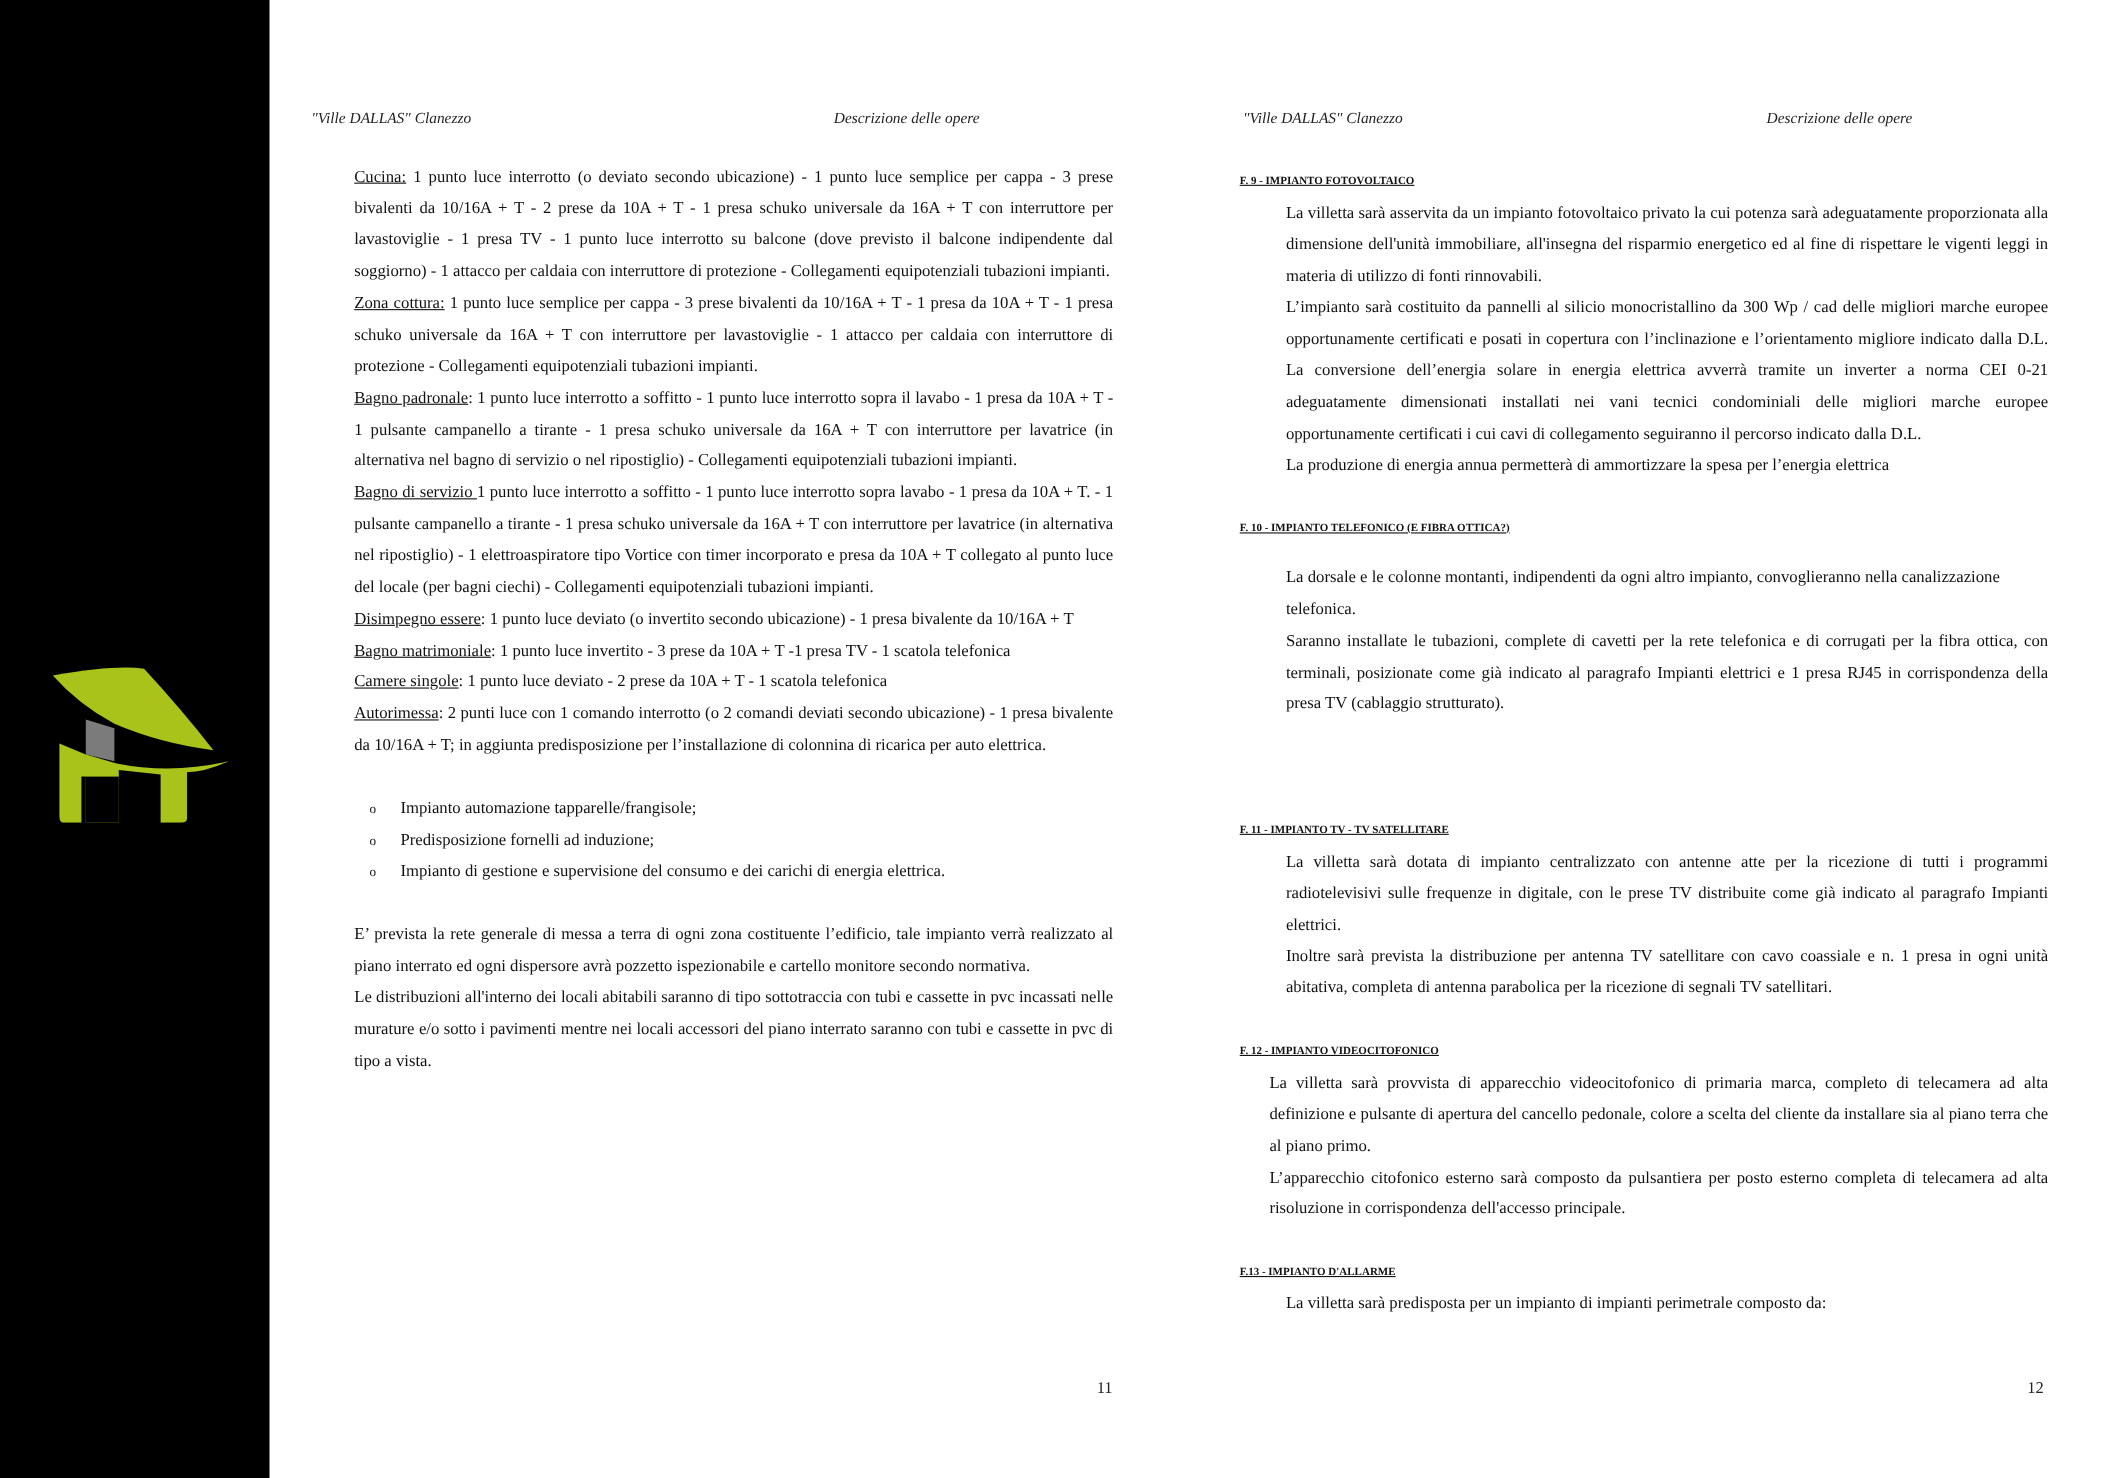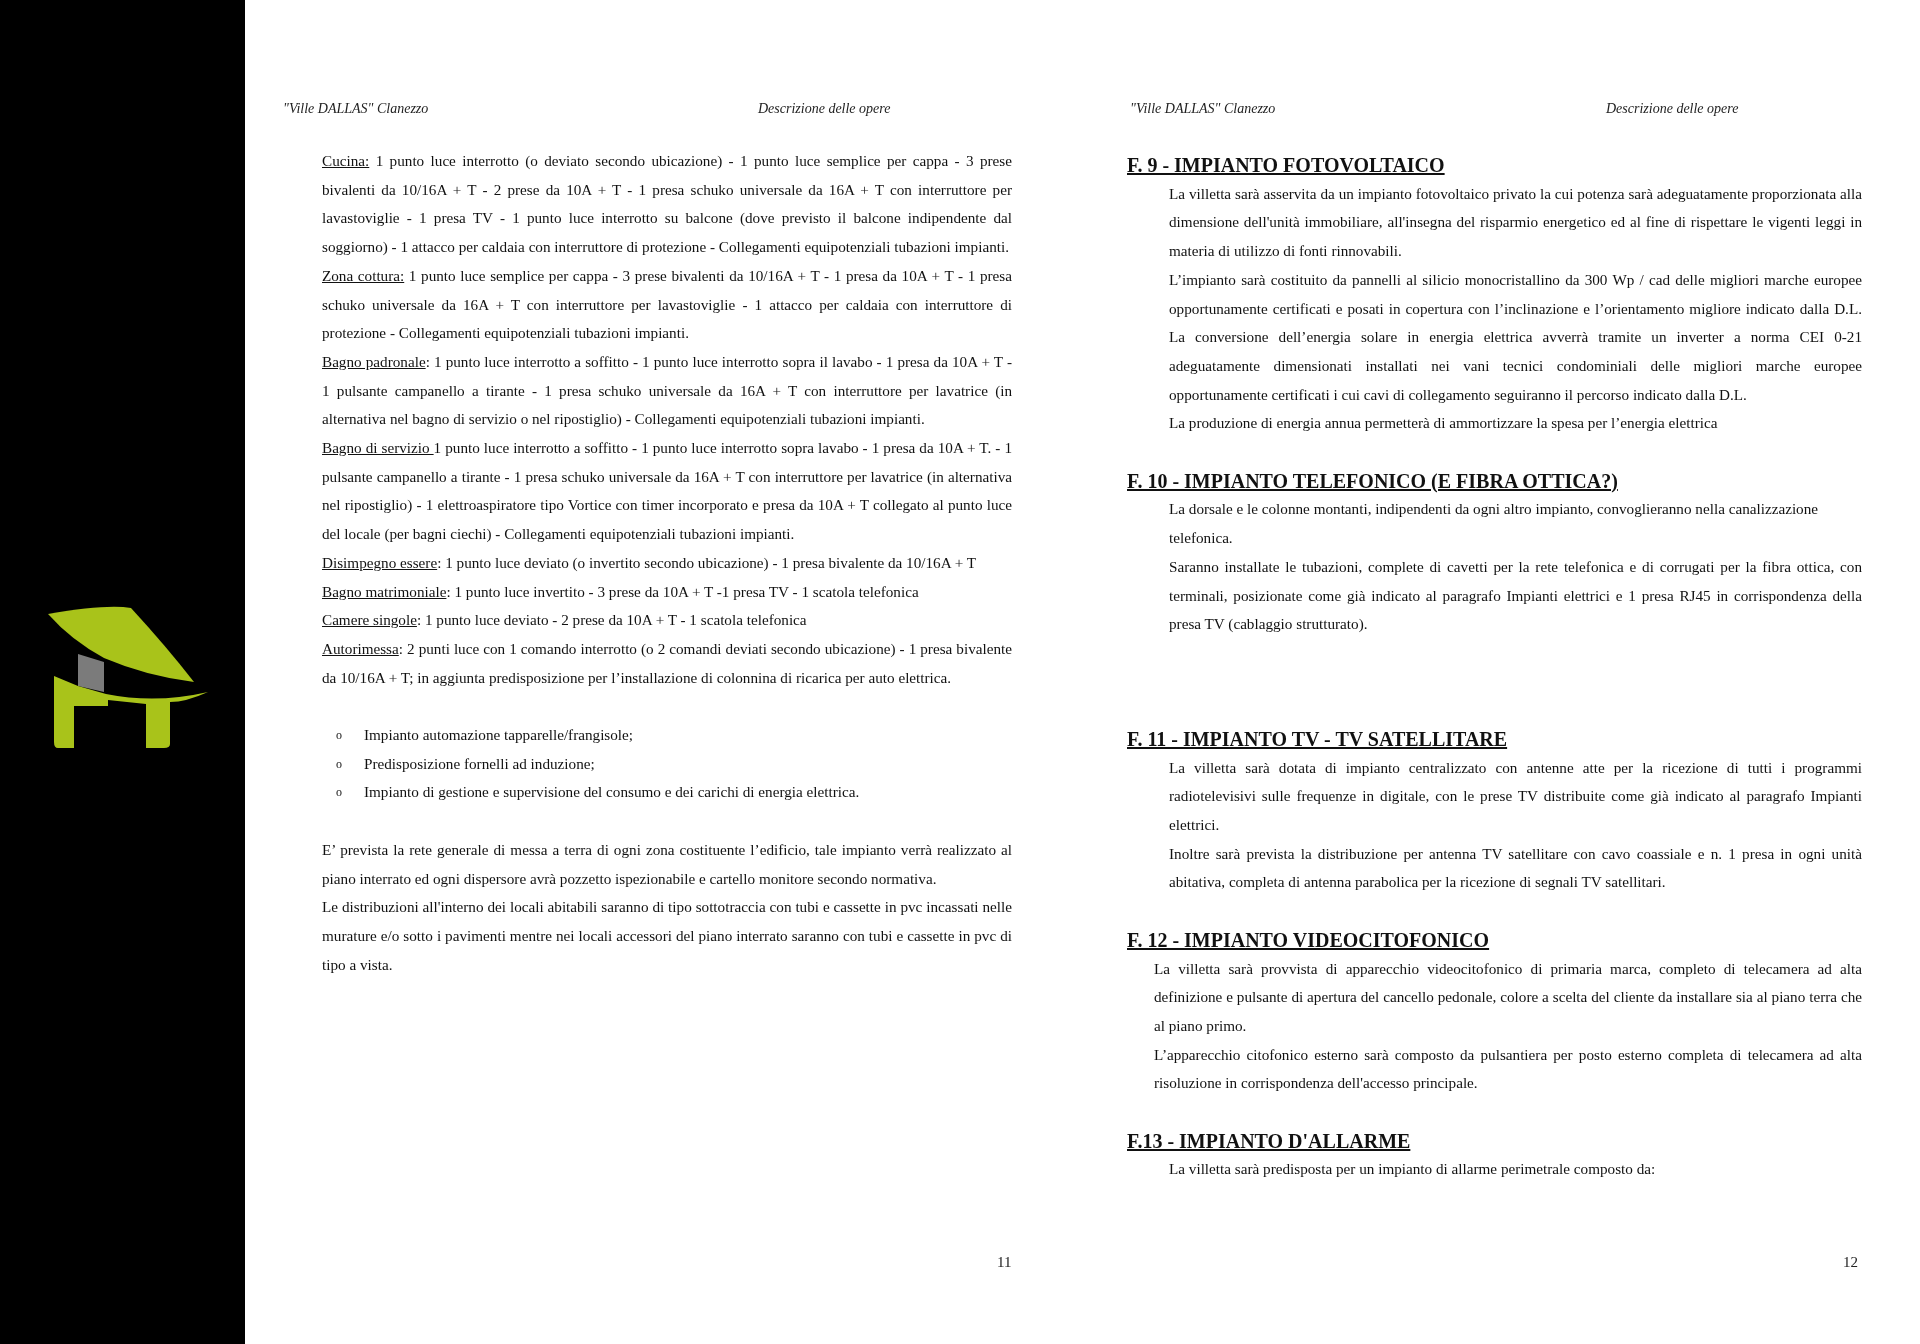--- a/index.html
+++ b/index.html
@@ -18,21 +18,21 @@
   .body-text p { margin:0; }
   .u { text-decoration:underline; }
   .gap { height:28.7px; }
 
   .left-col { left:322px; top:147px; width:690px; }
   .left-col ul { list-style:none; margin:0; padding:0 0 0 14px; }
   .left-col li { position:relative; padding-left:28px; }
   .left-col li .bullet { position:absolute; left:0; top:0; font-size:12px; }
 
   .right-col { left:1127px; top:151px; width:735px; }
-  .sec-title { font-weight:bold; text-decoration:underline; font-size:20px; }
+  .sec-title { font-weight:bold; text-decoration:underline; font-size:10px; }
   .indent { padding-left:42px; }
   .indent2 { padding-left:27px; }
 </style>
 </head>
 <body>
 
 <div class="sidebar">
   <svg class="logo" viewBox="0 0 162 142">
     <path d="M2 8 Q60 -2 85 2 Q120 40 148 76 Q100 70 58 52 Q25 34 2 8 Z" fill="#a9c31a"></path>
     <path d="M32 48 L58 56 L58 86 L32 80 Z" fill="#7b7b7b"></path>
@@ -70,36 +70,36 @@
 <div class="body-text right-col">
   <div>
     <p class="sec-title">F. 9 - IMPIANTO FOTOVOLTAICO</p>
     <p class="indent">La villetta sarà asservita da un impianto fotovoltaico privato la cui potenza sarà adeguatamente proporzionata alla dimensione dell'unità immobiliare, all'insegna del risparmio energetico ed al fine di rispettare le vigenti leggi in materia di utilizzo di fonti rinnovabili.</p>
     <p class="indent">L’impianto sarà costituito da pannelli al silicio monocristallino da 300 Wp / cad delle migliori marche europee opportunamente certificati e posati in copertura con l’inclinazione e l’orientamento migliore indicato dalla D.L. La conversione dell’energia solare in energia elettrica avverrà tramite un inverter a norma CEI 0-21 adeguatamente dimensionati installati nei vani tecnici condominiali delle migliori marche europee opportunamente certificati i cui cavi di collegamento seguiranno il  percorso indicato dalla D.L.</p>
     <p class="indent">La produzione di energia annua permetterà di ammortizzare la spesa per l’energia elettrica</p>
   </div>
   <div class="gap"></div>
   <div>
     <p class="sec-title">F. 10 - IMPIANTO TELEFONICO (E FIBRA OTTICA?)</p>
-    <p class="indent" style="text-align:left;">La dorsale e le colonne montanti, indipendenti da ogni altro impianto, convoglieranno nella canalizzazione telefonica.</p>
+    <p class="indent" style="text-align:left;margin-top:16px;">La dorsale e le colonne montanti, indipendenti da ogni altro impianto, convoglieranno nella canalizzazione telefonica.</p>
     <p class="indent">Saranno installate le tubazioni, complete di cavetti per la rete telefonica e di corrugati per la fibra ottica, con terminali, posizionate come già indicato al paragrafo Impianti elettrici e 1 presa RJ45 in corrispondenza della presa TV (cablaggio strutturato).</p>
   </div>
   <div class="gap" style="height:86px;"></div>
   <div>
     <p class="sec-title">F. 11 - IMPIANTO TV - TV SATELLITARE</p>
     <p class="indent">La villetta sarà dotata di impianto centralizzato con antenne atte per la ricezione di tutti i programmi radiotelevisivi sulle frequenze in digitale, con le prese TV distribuite come già indicato al paragrafo Impianti elettrici.</p>
     <p class="indent">Inoltre sarà prevista la distribuzione per antenna TV satellitare con cavo coassiale e n. 1 presa in ogni unità abitativa, completa di antenna parabolica per la ricezione di segnali TV satellitari.</p>
   </div>
   <div class="gap"></div>
   <div>
     <p class="sec-title">F. 12 - IMPIANTO VIDEOCITOFONICO</p>
     <p class="indent2">La villetta sarà provvista di apparecchio videocitofonico di primaria marca, completo di telecamera ad alta definizione e pulsante di apertura del cancello pedonale, colore a scelta del cliente da installare sia al piano terra che al piano primo.</p>
     <p class="indent2">L’apparecchio citofonico esterno sarà composto da pulsantiera per posto esterno completa di telecamera ad alta risoluzione in corrispondenza dell'accesso principale.</p>
   </div>
   <div class="gap"></div>
   <div>
     <p class="sec-title">F.13 - IMPIANTO D'ALLARME</p>
-    <p class="indent">La villetta sarà predisposta per un impianto di allarme perimetrale composto da:</p>
+    <p class="indent">La villetta sarà predisposta per un impianto di impianti perimetrale composto da:</p>
   </div>
 </div>
 
 <div class="page-no" style="left:997px;">11</div>
 <div class="page-no" style="left:1843px;">12</div>
 
 </body></html>

